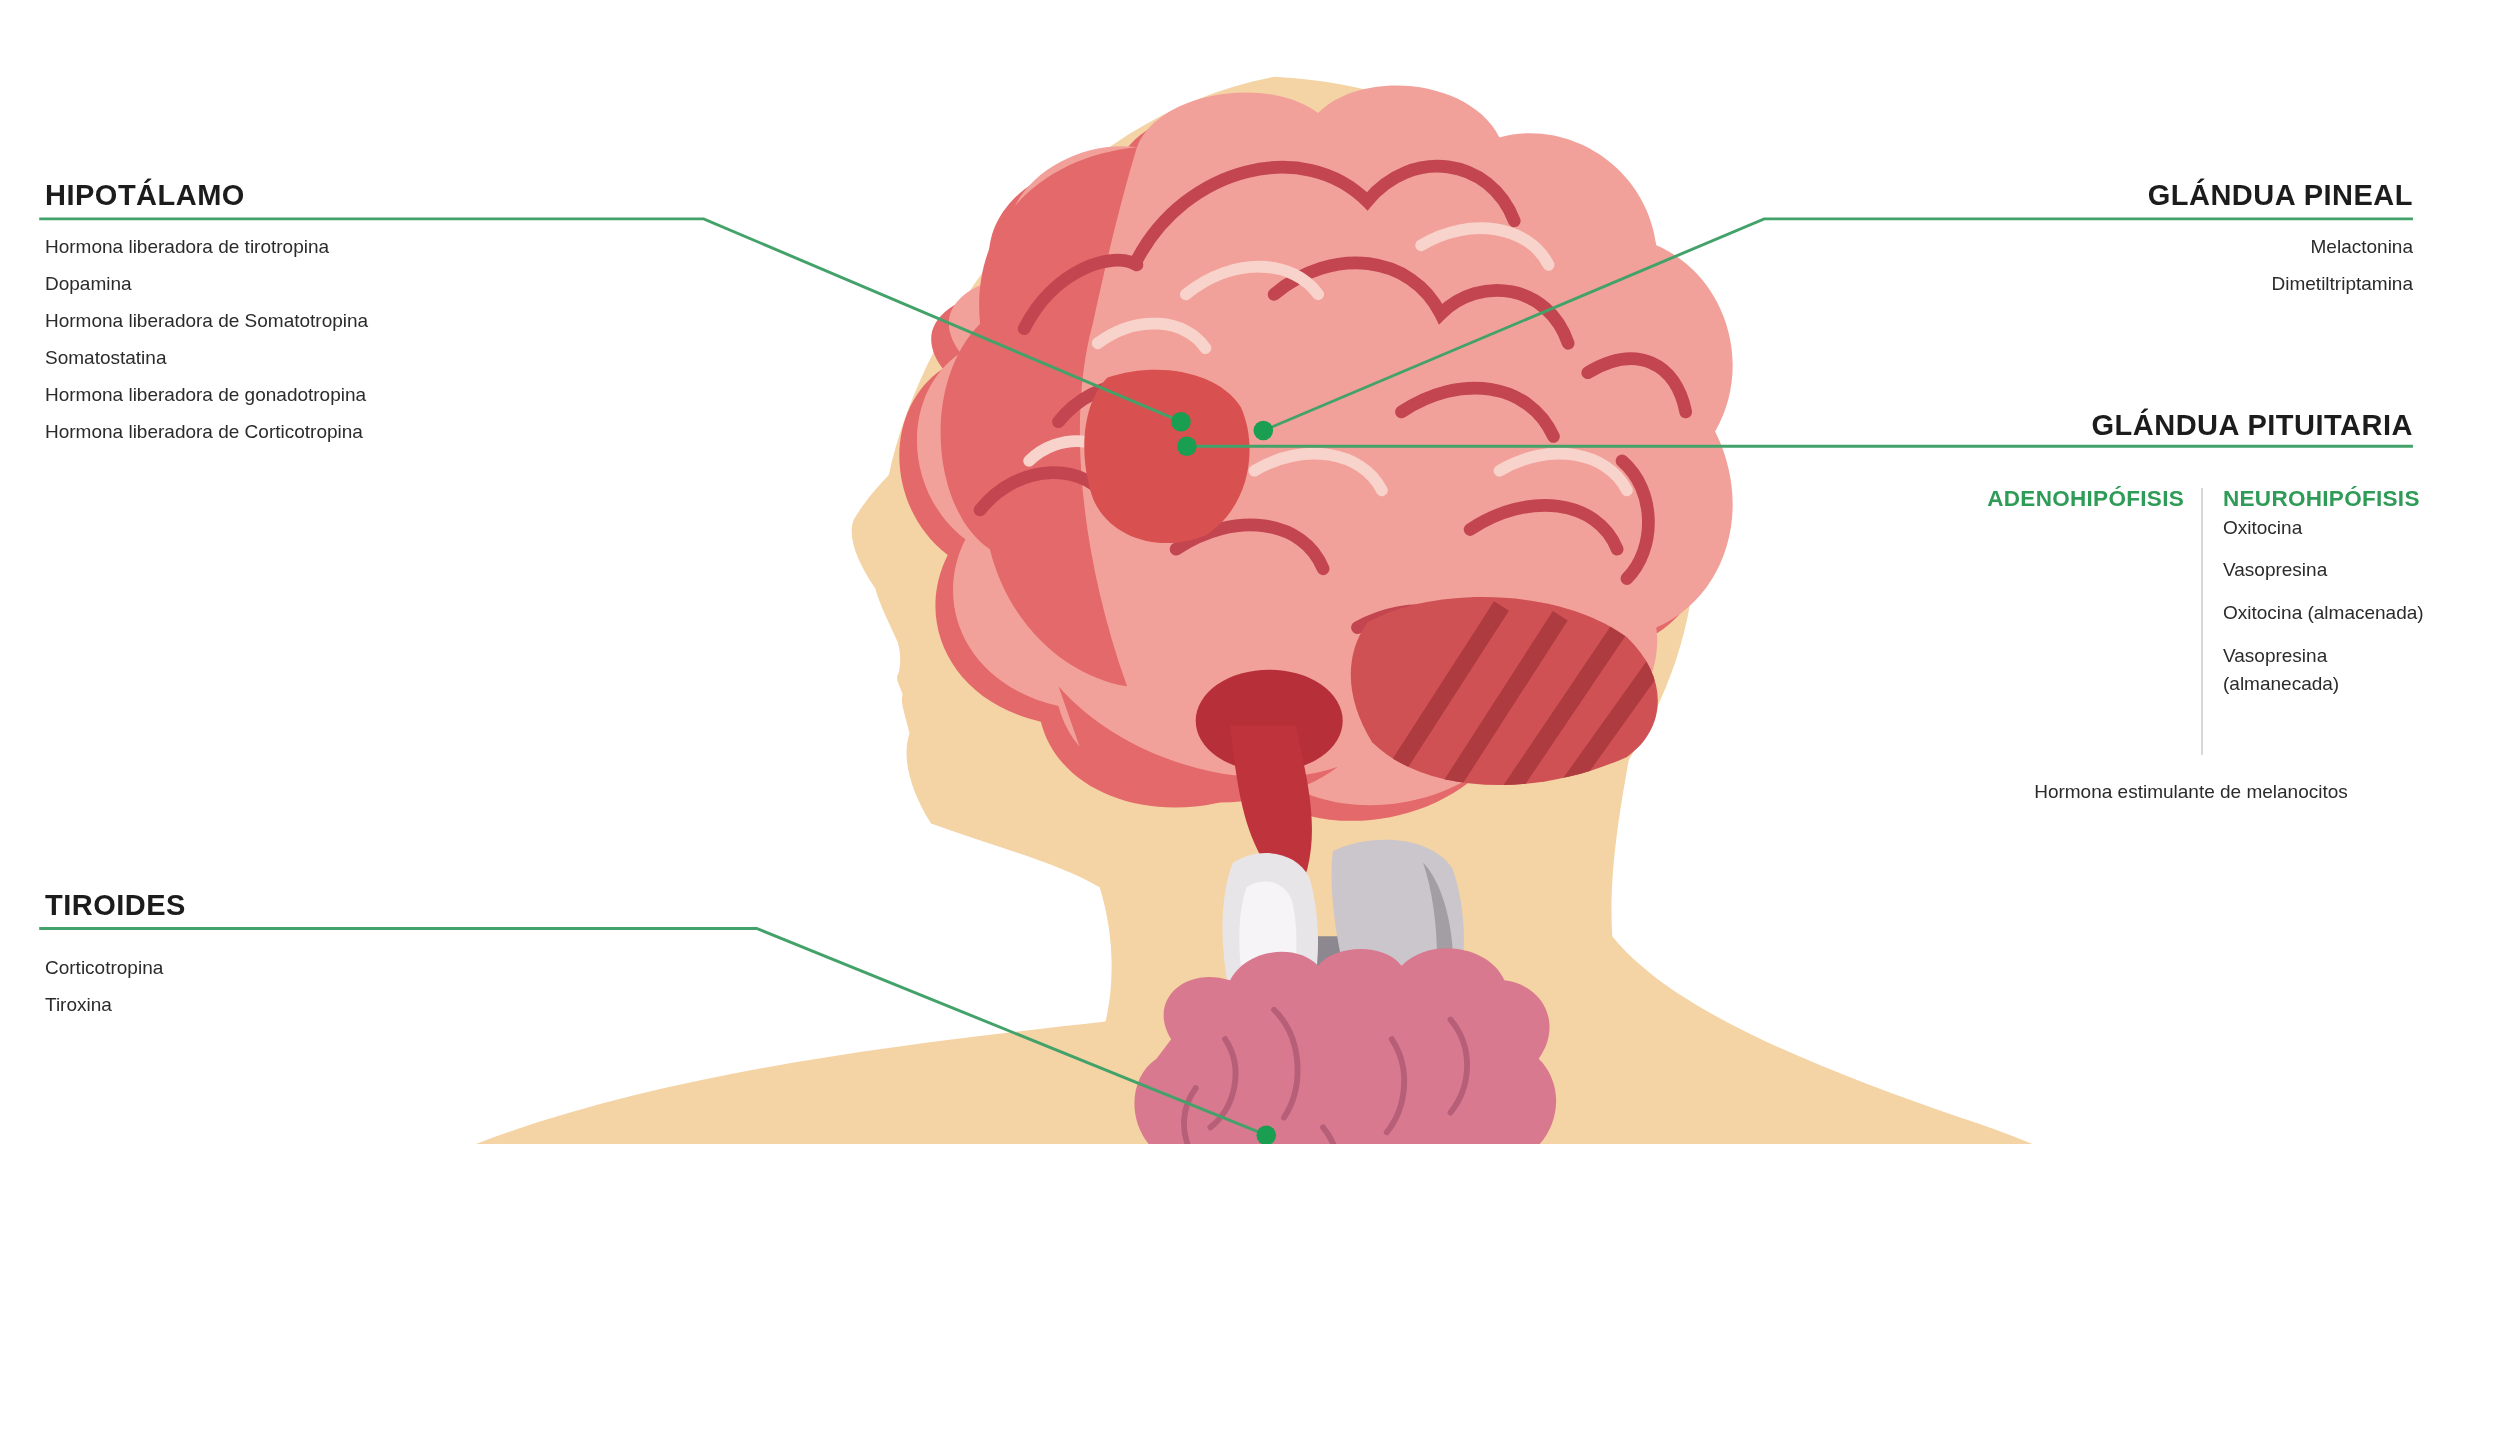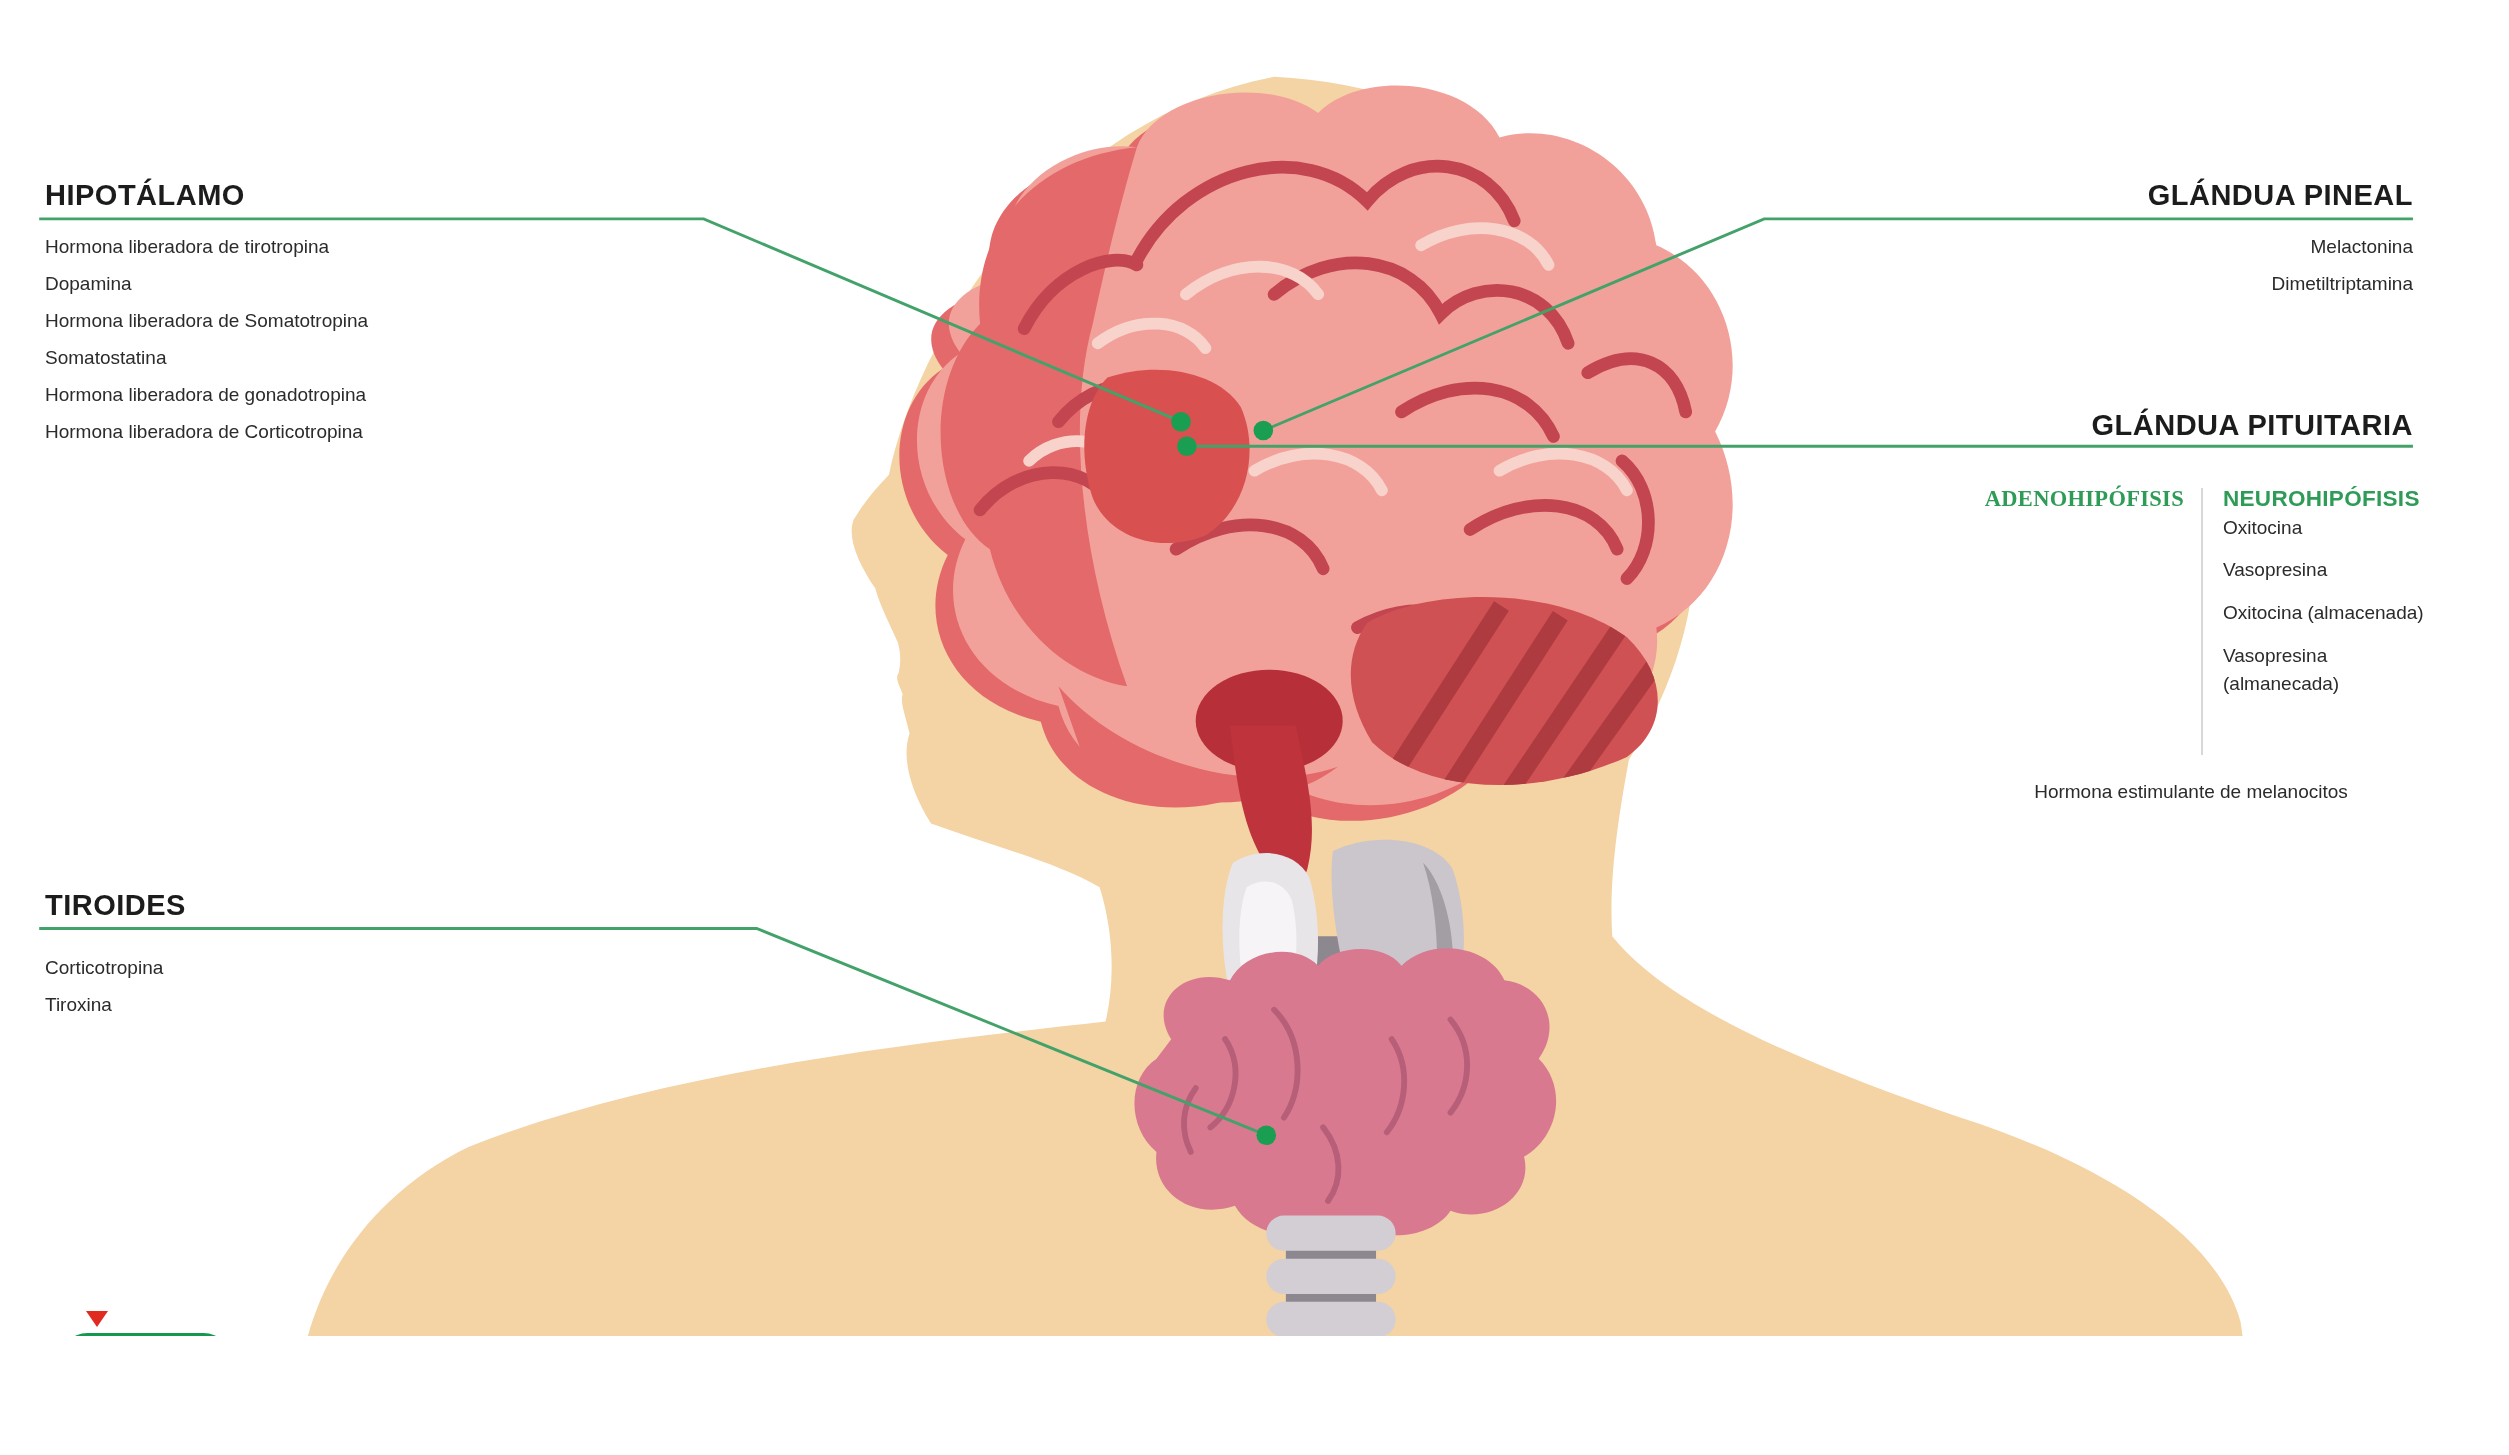--- a/index.html
+++ b/index.html
@@ -8,40 +8,40 @@
     --dot:#1a9e51;
     --ink:#1c1c1c;
     --body:#2b2b2b;
     --divider:#d8d8d8;
     --skin:#f4d3a4;
     --logo-green:#14984d;
     --logo-red:#e02b20;
     --tagline:#a09f9f;
   }
   html,body{margin:0;padding:0;background:#ffffff;}
-  .canvas{position:relative;width:2509px;height:1336px;overflow:hidden;background:#ffffff;
+  .canvas{position:relative;width:2509px;height:1144px;overflow:hidden;background:#ffffff;
           font-family:"Liberation Sans", sans-serif;}
   .art{position:absolute;left:0;top:0;width:2509px;height:1456px;}
   .block{position:absolute;}
   .h1{font-weight:bold;font-size:29px;letter-spacing:0.5px;color:var(--ink);line-height:31px;}
   .item{font-size:19px;color:var(--body);line-height:37px;white-space:nowrap;}
   .gh{font-weight:bold;font-size:22.5px;letter-spacing:0.3px;color:var(--green);line-height:25.5px;}
   .right{text-align:right;}
   .center{text-align:center;}
 
   .hypo{left:45px;top:180px;}
   .hypo .h1{margin-bottom:16.7px;}
 
   .pineal{right:96px;top:180px;}
   .pineal .h1{margin-bottom:16.7px;}
 
   .pituitary-title{right:96px;top:410px;}
 
   .adeno{right:325px;top:486px;width:549px;}
-  .adeno .gh{margin-bottom:27px;font-family:Liberation Serif, serif;}
+  .adeno .gh{margin-bottom:27px;}
 
   .pit-divider{position:absolute;left:2201px;top:488px;width:2px;height:267px;background:var(--divider);}
 
   .neuro{left:2223px;top:486px;width:235px;}
   .neuro .gh{margin-bottom:2px;}
   .neuro .item{line-height:28px;margin-bottom:14.7px;white-space:normal;max-width:214px;}
 
   .media{left:1897px;top:773px;width:588px;}
   .media .gh{margin-bottom:6.9px;}
   .media .item{white-space:nowrap;}

